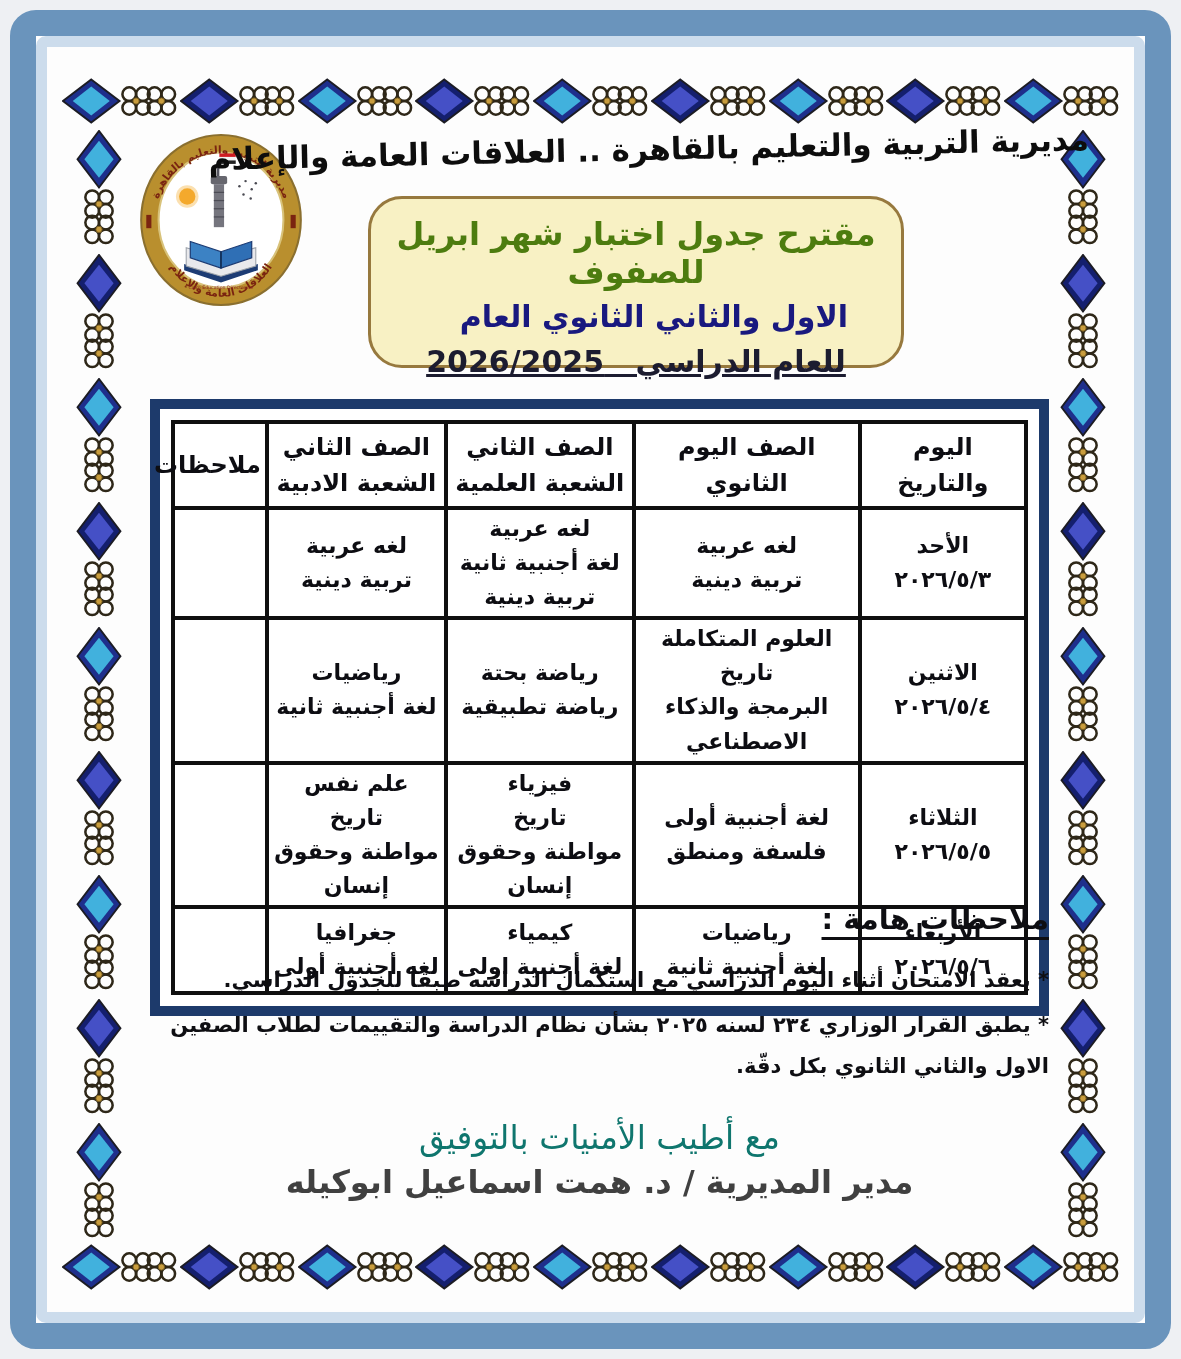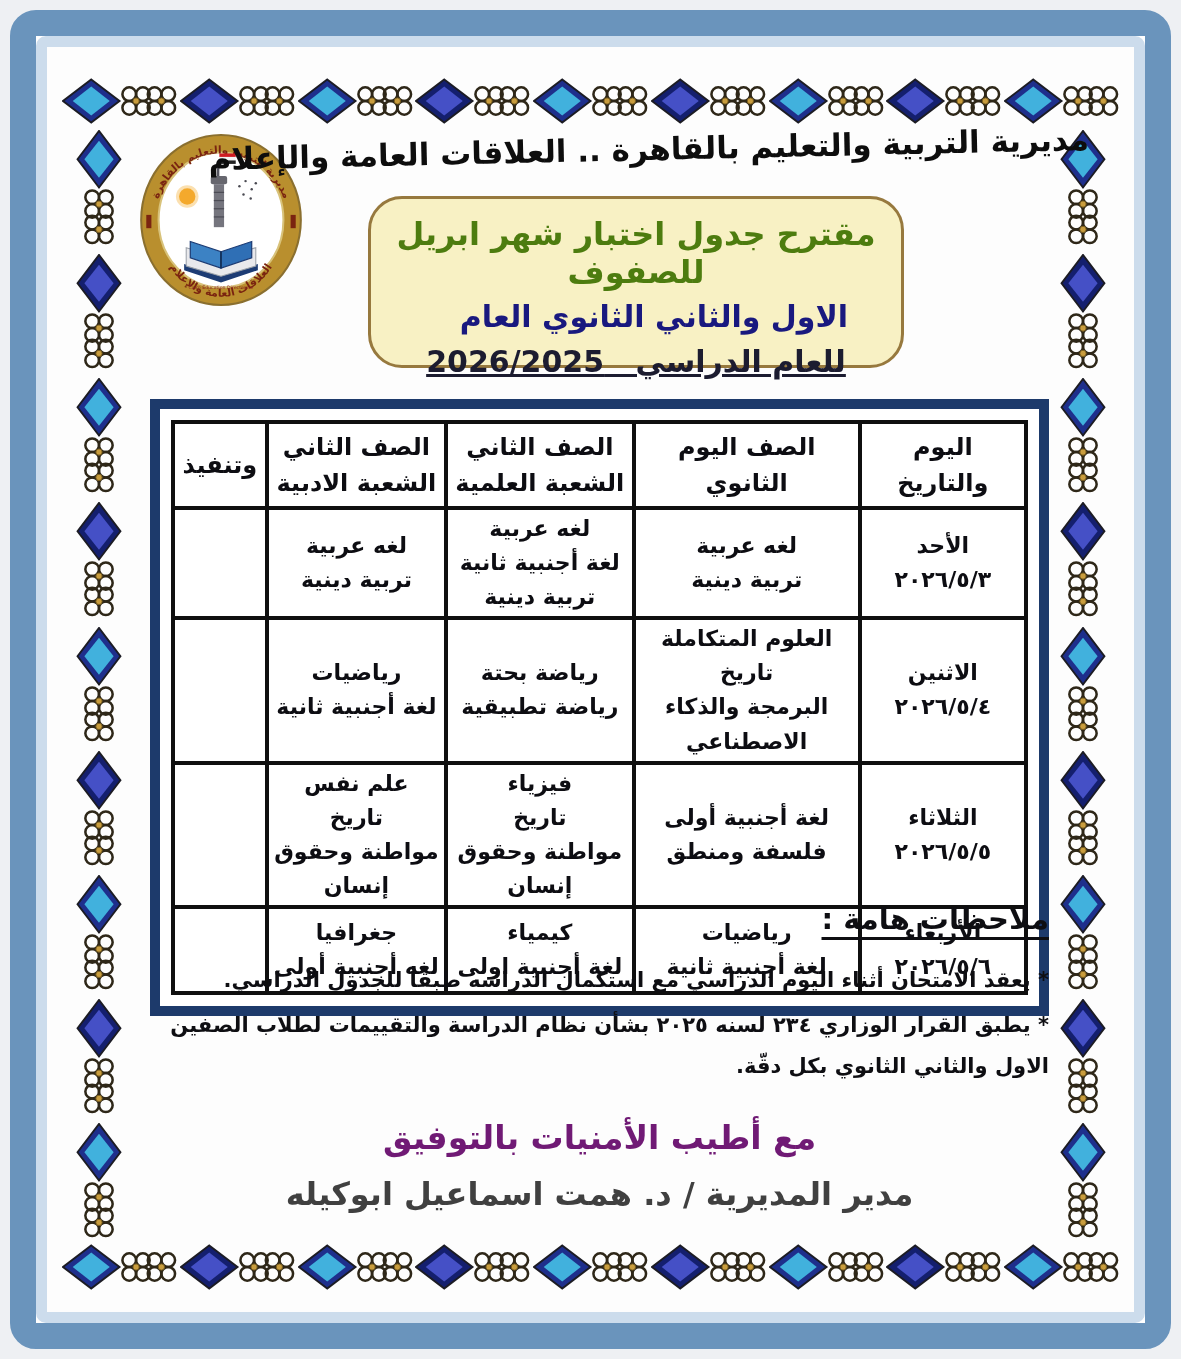--- a/index.html
+++ b/index.html
@@ -27,21 +27,21 @@
     font-weight:bold;white-space:pre-line;color:#0d0d12;padding:2px 4px;}
   table.schedule th{font-size:24px;height:78px;line-height:1.5;}
   table.schedule td{font-size:22px;line-height:1.55;}
   tr.r1 td{height:92px;} tr.r2 td{height:100px;} tr.r3 td{height:100px;} tr.r4 td{height:78px;}
   td.c-day{color:#14143c;}
   .notes{position:absolute;left:152px;top:902px;width:897px;direction:rtl;text-align:right;color:#0e0e12;}
   .notes-heading{font-size:29px;font-weight:bold;margin:0 0 24px 0;text-decoration:underline;
     text-decoration-thickness:3px;text-underline-offset:8px;}
   .note-item{font-size:21px;font-weight:bold;line-height:1.95;margin:0 0 4px 0;}
   .footer{position:absolute;left:150px;top:1118px;width:899px;text-align:center;direction:rtl;}
-  .wishes{font-size:33px;font-weight:bold;color:#701a75;margin:0 0 18px 0;}
+  .wishes{font-size:33px;font-weight:normal;color:#0f766e;margin:0 0 6px 0;}
   .signature{font-size:32px;font-weight:bold;color:#404040;margin:0;}
 </style>
 </head>
 <body>
 
 <div class="page">
   <div class="frame-outer">
     <div class="frame-inner"></div>
   </div>
 
@@ -700,21 +700,21 @@
             <col style="width:11%">
         </colgroup>
         <tbody>
             <tr>
           <th>اليوم والتاريخ</th>
           <th>الصف اليوم الثانوي</th>
           <th>الصف الثاني
 الشعبة العلمية</th>
           <th>الصف الثاني
 الشعبة الادبية</th>
-          <th>وتنفيذ</th>
+          <th>ملاحظات</th>
         </tr>
         <tr class="r1">
           <td class="c-day">الأحد
 ٢٠٢٦/٥/٣</td>
           <td>لغه عربية
 تربية دينية</td>
           <td>لغه عربية
 لغة أجنبية ثانية
 تربية دينية</td>
           <td>لغه عربية

